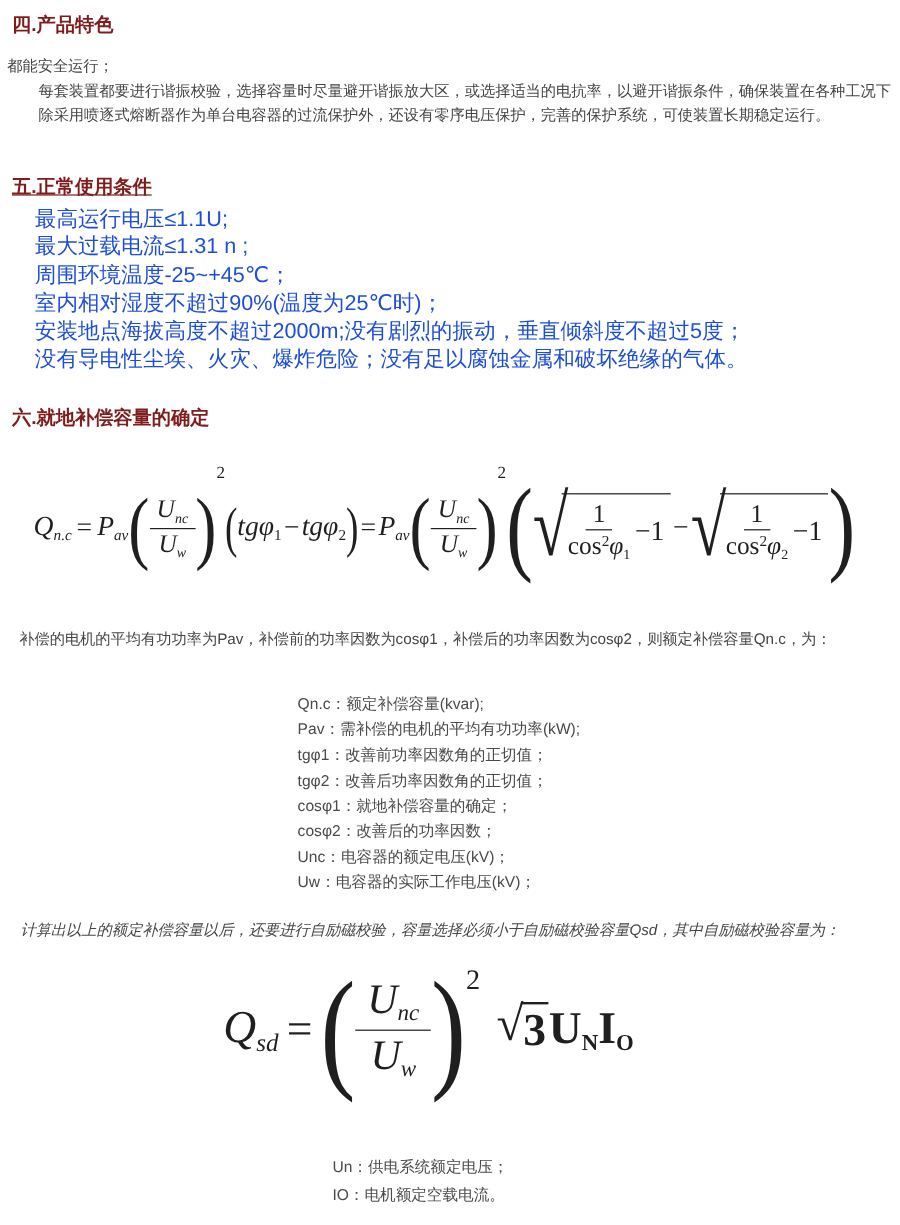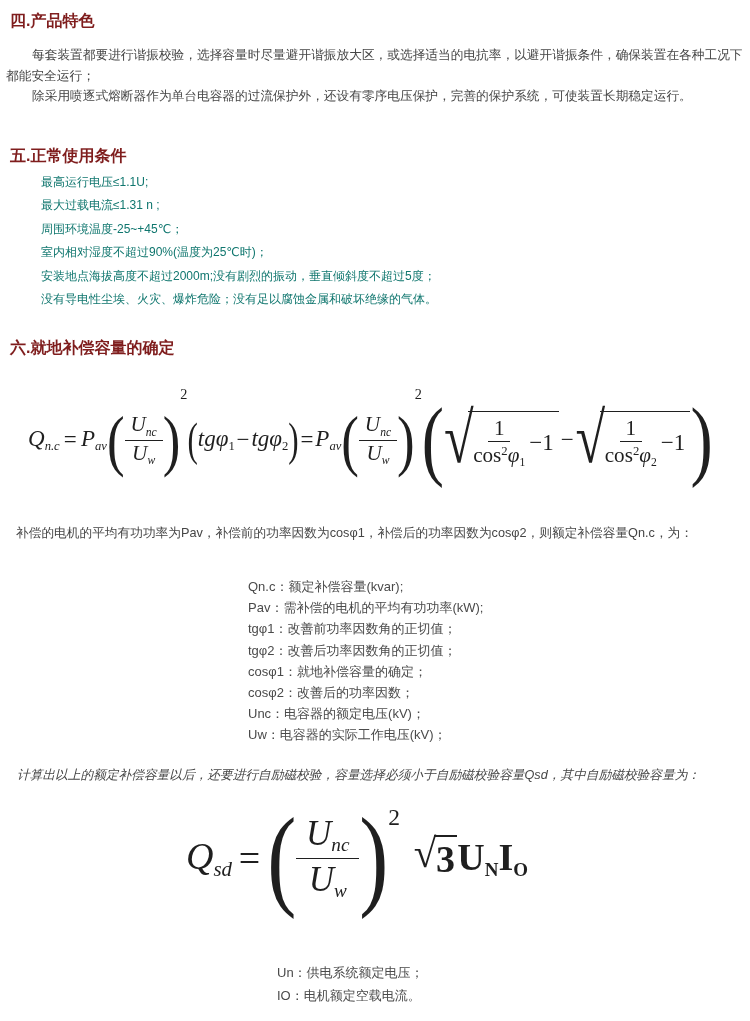--- a/index.html
+++ b/index.html
@@ -12,21 +12,21 @@
   }
   .abs { position:absolute; }
   .sec-h {
     font-size:16px; font-weight:bold; color:#7f1d1d;
     left:10px; white-space:nowrap;
   }
   .bline {
     font-size:12.7px; line-height:20.6px; white-space:nowrap; color:#454545;
   }
   .indent { padding-left:26px; }
-  .cond-line { font-size:12px; line-height:23.4px; white-space:nowrap; color:#0f766e;margin-left:12px; }
+  .cond-line { font-size:18px; line-height:23.4px; white-space:nowrap; color:#1d4ed8; }
   .def-line  { font-size:13px; line-height:21.2px; white-space:nowrap; color:#4a4a4a; }
   .foot-line { font-size:13px; line-height:22.5px; white-space:nowrap; color:#4a4a4a; }
 
   
   .math {
     font-family:"Liberation Serif","DejaVu Serif",serif;
     color:#1f1f1f; display:flex; align-items:center;
   }
   .f1 { font-size:23px; }
   .f2 { font-size:38px; }
@@ -57,26 +57,26 @@
   .bold-rm sub { font-style:normal; font-size:.5em; }
 </style>
 </head>
 <body>
 
 <div class="page">
 
   <h2 class="abs sec-h" style="top:11px;">四.产品特色</h2>
 
   <div class="abs" style="top:45px; left:6px; width:744px;">
+    <div class="bline">都能安全运行；</div>
     <div class="bline indent">每套装置都要进行谐振校验，选择容量时尽量避开谐振放大区，或选择适当的电抗率，以避开谐振条件，确保装置在各种工况下</div>
-    <div class="bline">都能安全运行；</div>
     <div class="bline indent">除采用喷逐式熔断器作为单台电容器的过流保护外，还设有零序电压保护，完善的保护系统，可使装置长期稳定运行。</div>
   </div>
 
-  <h2 class="abs sec-h" style="top:146px;">五.正常使用条件</h2>
+  <h2 class="abs sec-h" style="top:146px;text-decoration:underline;">五.正常使用条件</h2>
 
   <div class="abs" style="top:171px; left:29px;">
     <div class="cond-line">最高运行电压≤1.1U;</div>
     <div class="cond-line">最大过载电流≤1.31 n ;</div>
     <div class="cond-line">周围环境温度-25~+45℃；</div>
     <div class="cond-line">室内相对湿度不超过90%(温度为25℃时)；</div>
     <div class="cond-line">安装地点海拔高度不超过2000m;没有剧烈的振动，垂直倾斜度不超过5度；</div>
     <div class="cond-line">没有导电性尘埃、火灾、爆炸危险；没有足以腐蚀金属和破坏绝缘的气体。</div>
   </div>
 

